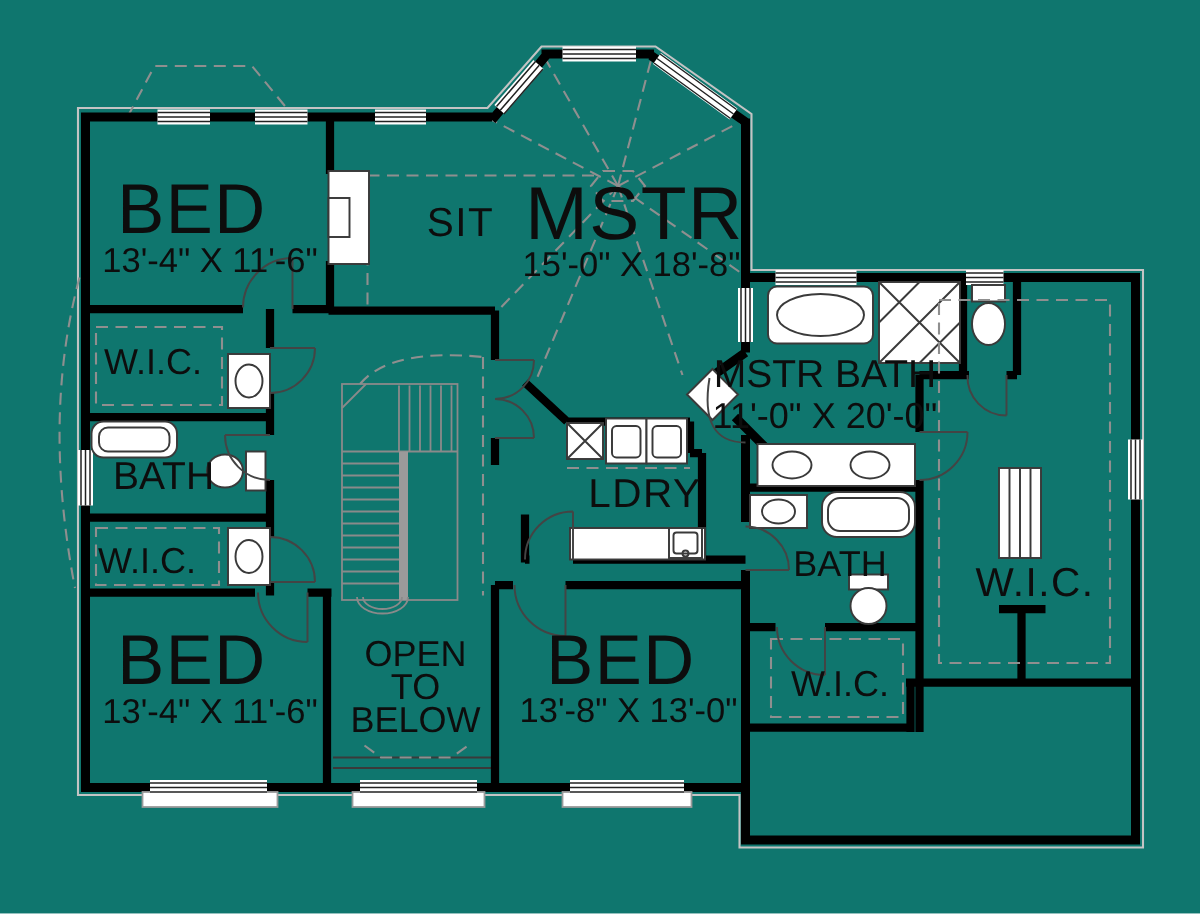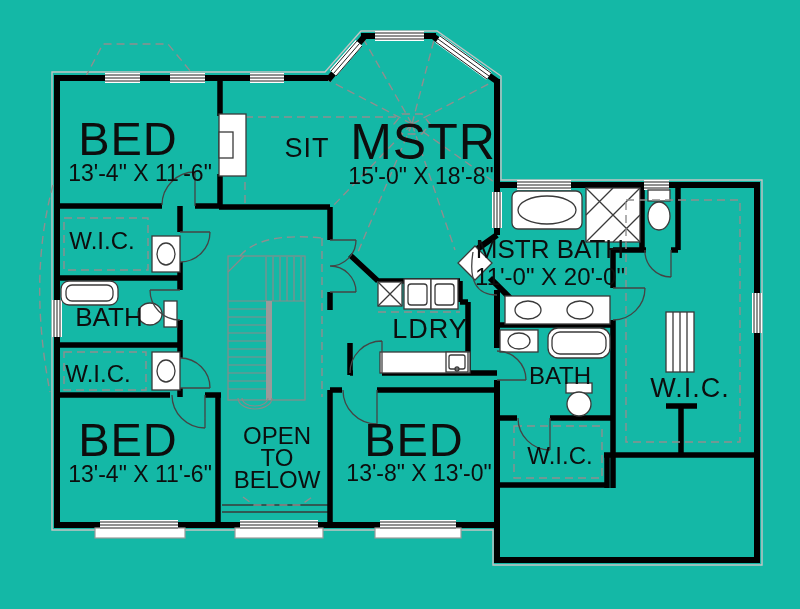--- a/index.html
+++ b/index.html
@@ -1,16 +1,16 @@
 <!DOCTYPE html>
 <html><head>
 <meta charset="utf-8">
 <style>
   html,body{margin:0;padding:0;background:#ffffff;}
-  .canvas{position:relative;width:800px;height:609px;background:#14b8a6;overflow:hidden;}
+  .canvas{position:relative;width:800px;height:609px;background:#0f766e;overflow:hidden;}
   svg{display:block;}
   .wall{stroke:#000000;stroke-width:6;fill:none;stroke-linecap:butt;}
   .wall-in{stroke:#000000;stroke-width:5.5;fill:none;stroke-linecap:butt;}
   .thin{stroke:#3a3a3a;stroke-width:1.3;fill:none;}
   .thinw{stroke:#3a3a3a;stroke-width:1.3;fill:#ffffff;}
   .lite{stroke:#c4c4c4;stroke-width:1.4;fill:none;}
   .dash{stroke:#8f8f8f;stroke-width:1.4;fill:none;stroke-dasharray:8 5;}
   .stair{stroke:#8a8a8a;stroke-width:1.2;fill:none;}
   .door{stroke:#444444;stroke-width:1.3;fill:none;}
   .winline{stroke:#222222;stroke-width:1;fill:none;}

